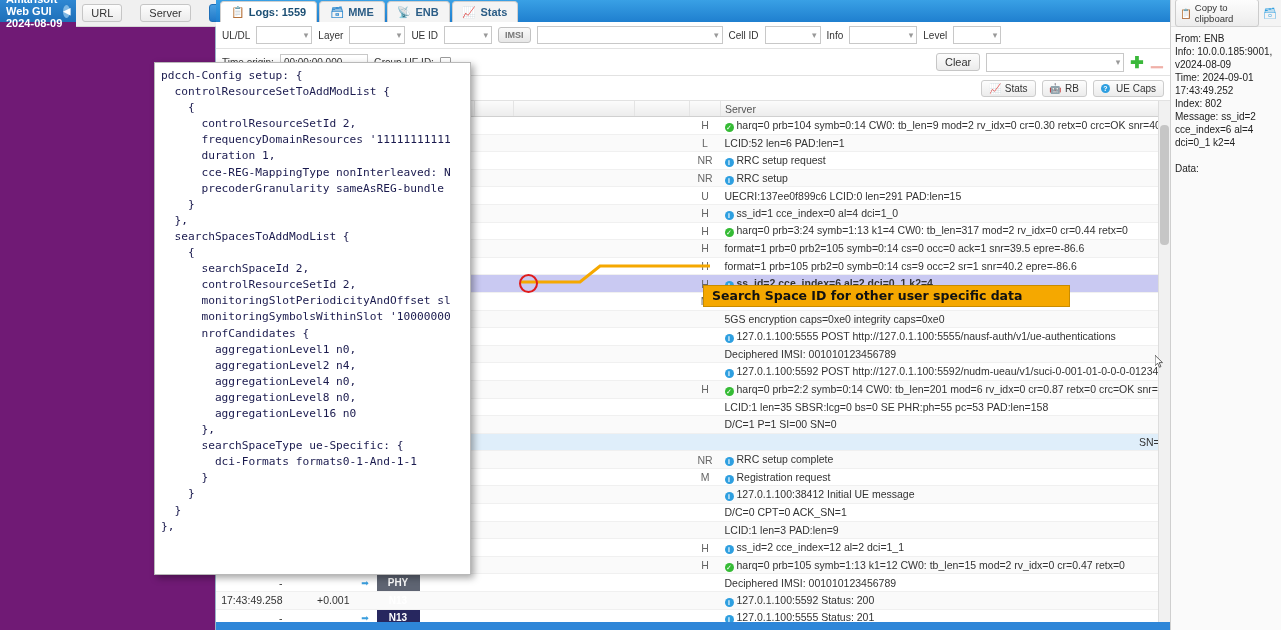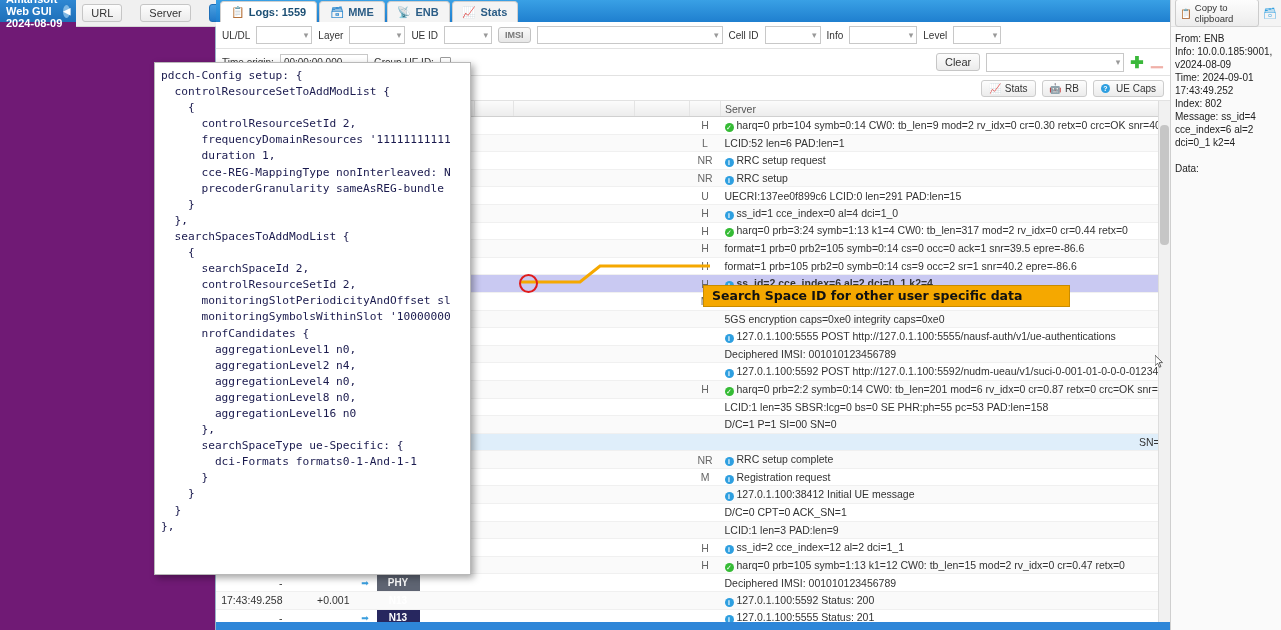--- a/index.html
+++ b/index.html
@@ -632,22 +632,22 @@
       <span style="color:#2e9fe0;font-size:11px;">🗃</span>
     </div>
     <div class="right-body">
       <div id="detail-lines">
           <div>From: ENB</div>
           <div>Info: 10.0.0.185:9001,</div>
           <div>v2024-08-09</div>
           <div>Time: 2024-09-01</div>
           <div>17:43:49.252</div>
           <div>Index: 802</div>
-          <div>Message: ss_id=4</div>
-          <div>cce_index=6 al=2</div>
+          <div>Message: ss_id=2</div>
+          <div>cce_index=6 al=4</div>
           <div>dci=0_1 k2=4</div>
           <div>&nbsp;</div>
           <div>Data:</div>
         </div>
     </div>
   </div>
 
   <div class="popup">
     <pre>pdcch-Config setup: {
   controlResourceSetToAddModList {

